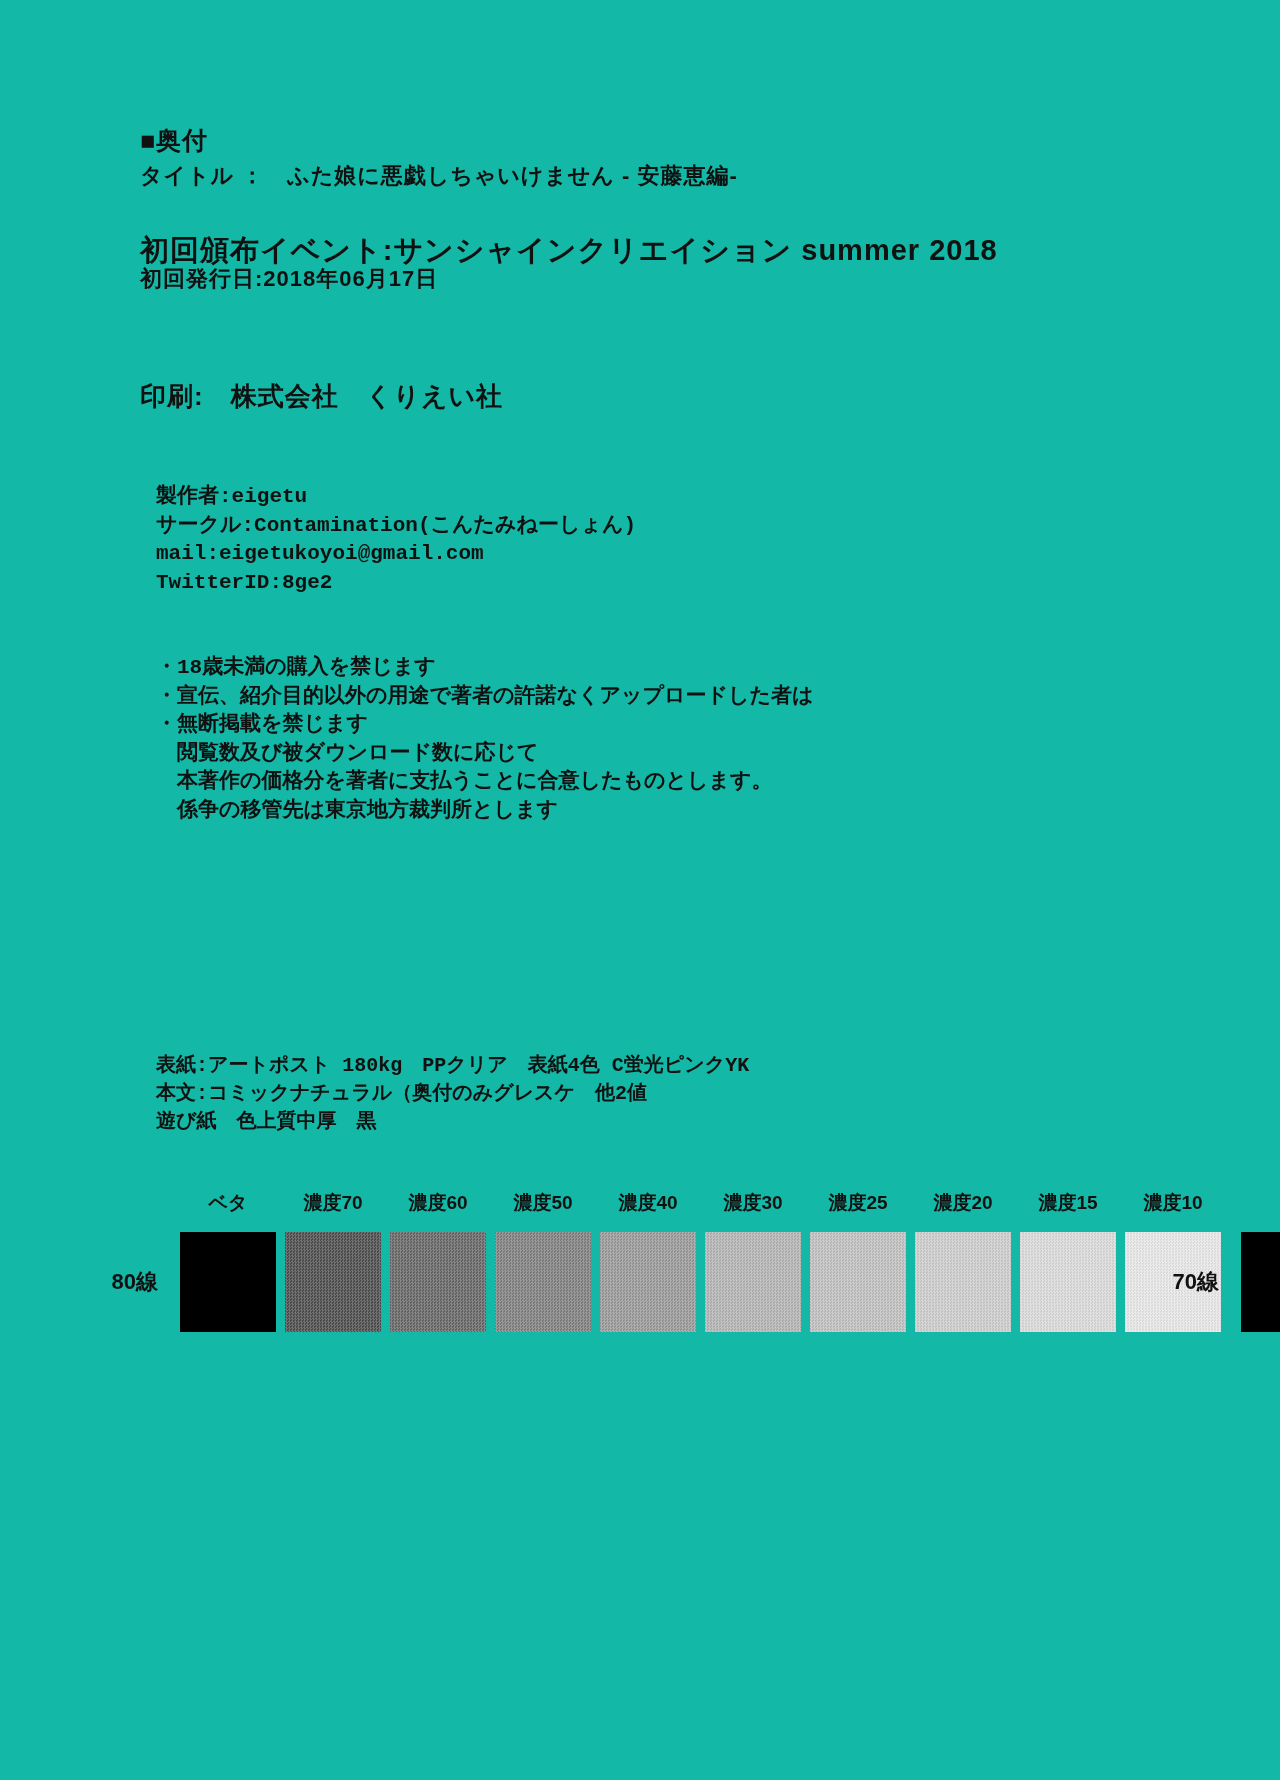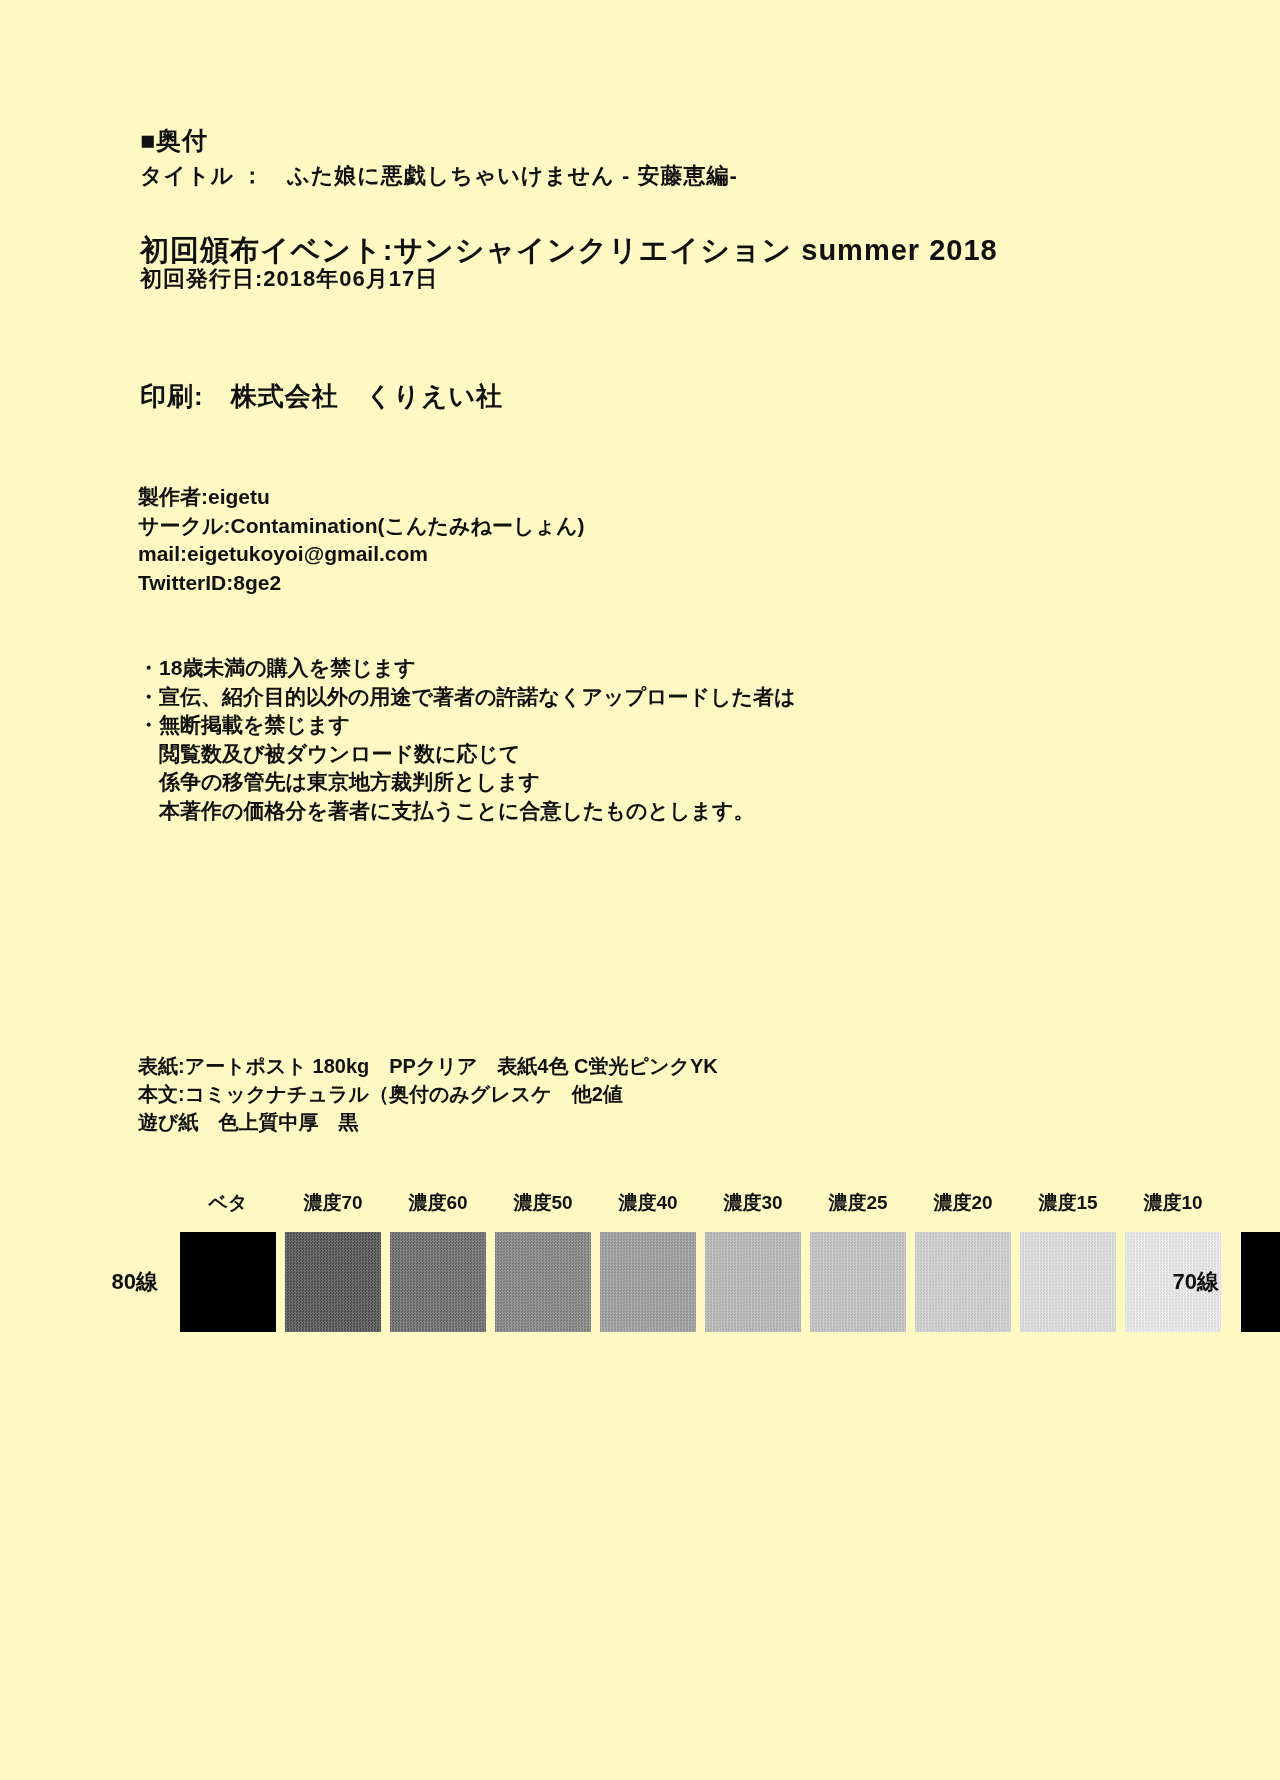--- a/index.html
+++ b/index.html
@@ -1,32 +1,32 @@
 <!DOCTYPE html>
 <html><head>
 <meta charset="utf-8">
 <style>
   html,body{margin:0;padding:0;background:#e8e8e8;}
   .page{
     position:relative;
     width:1280px;height:1780px;
-    background:#fef9c3;
+    background:#14b8a6;
     margin:0 auto;
     font-family:"Liberation Sans","DejaVu Sans",sans-serif;
     color:#111;
     font-weight:bold;
     overflow:hidden;
   }
   .abs{position:absolute;left:140px;white-space:pre;}
   .h-colophon{top:124px;font-size:25px;letter-spacing:1px;}
   .t-title{top:161px;font-size:22px;letter-spacing:1px;}
   .t-event{top:231px;font-size:29px;letter-spacing:1px;}
   .t-date{top:264px;font-size:22px;letter-spacing:1px;}
   .t-printer{top:379px;font-size:26px;letter-spacing:1px;}
-  .block{position:absolute;left:138px;white-space:pre;}
+  .block{position:absolute;left:156px;white-space:pre;font-family:Liberation Mono, monospace;}
   .b-credits{top:483px;font-size:21px;line-height:28.5px;}
   .b-notices{top:654px;font-size:21px;line-height:28.5px;}
   .b-specs{top:1052px;font-size:20px;line-height:28px;}
   .block div{white-space:pre;}
 
   
   .chart{position:absolute;left:180px;top:1190px;}
   .chart-header{display:grid;grid-template-columns:repeat(10,96px);gap:9px;margin-bottom:16px;}
   .chart-header span{display:block;text-align:center;font-size:19px;font-weight:bold;}
   .chart-rows{display:flex;flex-direction:row;gap:20px;}
@@ -45,21 +45,21 @@
 <body>
 
 <div class="page">
   <div class="abs h-colophon">■奥付</div>
   <div class="abs t-title">タイトル ：　ふた娘に悪戯しちゃいけません - 安藤恵編-</div>
   <div class="abs t-event">初回頒布イベント:サンシャインクリエイション summer 2018</div>
   <div class="abs t-date">初回発行日:2018年06月17日</div>
   <div class="abs t-printer">印刷:　株式会社　くりえい社</div>
 
   <div class="block b-credits"><div>製作者:eigetu</div><div>サークル:Contamination(こんたみねーしょん)</div><div>mail:eigetukoyoi@gmail.com</div><div>TwitterID:8ge2</div></div>
-  <div class="block b-notices"><div>・18歳未満の購入を禁じます</div><div>・宣伝、紹介目的以外の用途で著者の許諾なくアップロードした者は</div><div>・無断掲載を禁じます</div><div>　閲覧数及び被ダウンロード数に応じて</div><div>　係争の移管先は東京地方裁判所とします</div><div>　本著作の価格分を著者に支払うことに合意したものとします。</div></div>
+  <div class="block b-notices"><div>・18歳未満の購入を禁じます</div><div>・宣伝、紹介目的以外の用途で著者の許諾なくアップロードした者は</div><div>・無断掲載を禁じます</div><div>　閲覧数及び被ダウンロード数に応じて</div><div>　本著作の価格分を著者に支払うことに合意したものとします。</div><div>　係争の移管先は東京地方裁判所とします</div></div>
   <div class="block b-specs"><div>表紙:アートポスト 180kg　PPクリア　表紙4色 C蛍光ピンクYK</div><div>本文:コミックナチュラル（奥付のみグレスケ　他2値</div><div>遊び紙　色上質中厚　黒</div></div>
 
   <div class="chart">
     <div class="chart-header">
         <span>ベタ</span>
         <span>濃度70</span>
         <span>濃度60</span>
         <span>濃度50</span>
         <span>濃度40</span>
         <span>濃度30</span>

